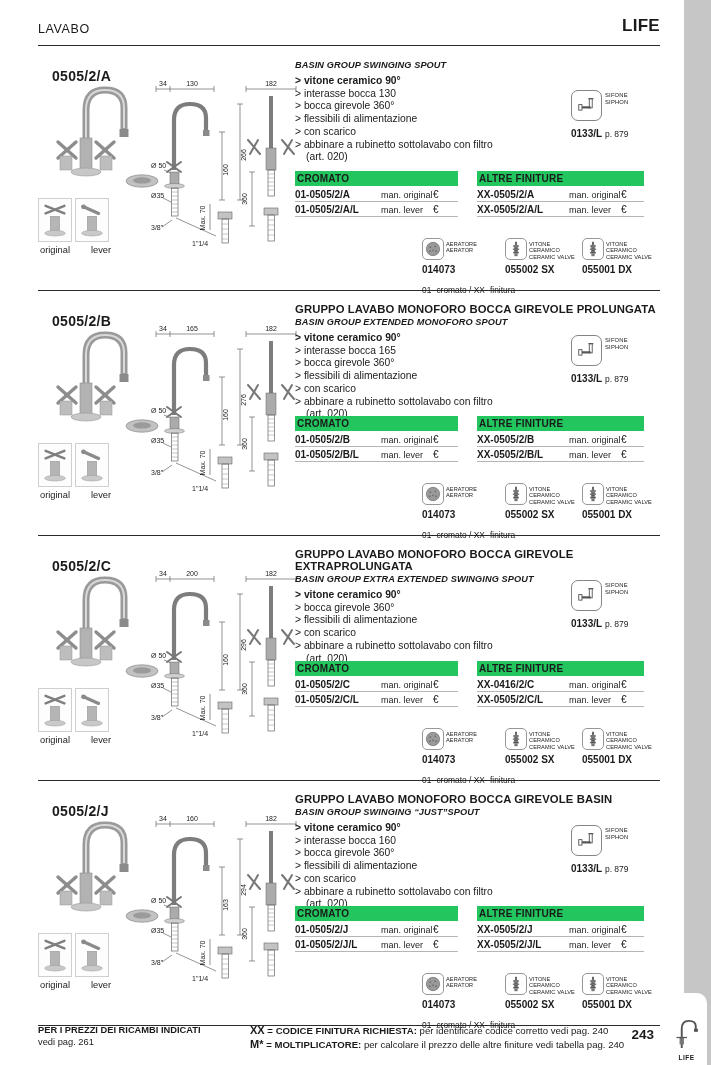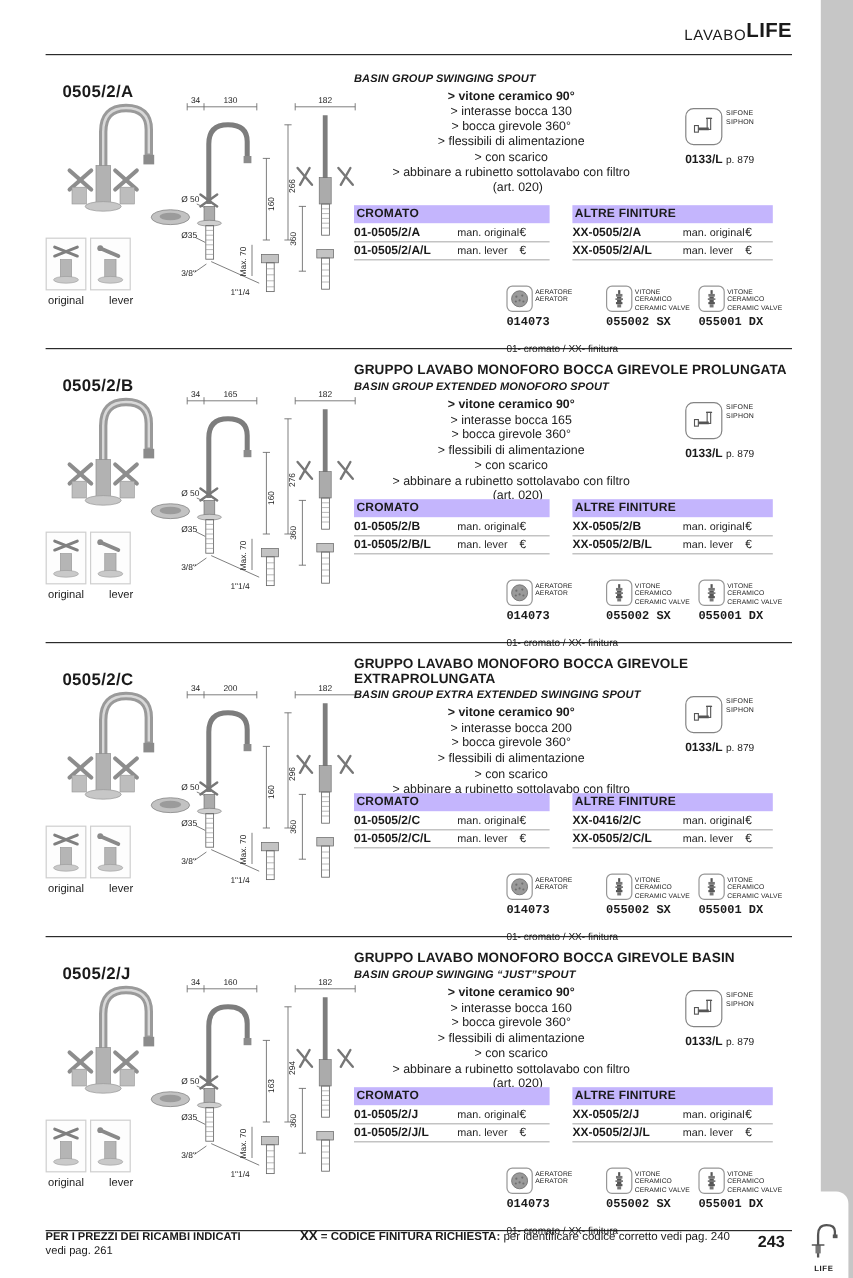--- a/index.html
+++ b/index.html
@@ -8,21 +8,21 @@
     font-family:"Liberation Sans",sans-serif;color:#1a1a1a;overflow:hidden;
   }
   svg text{font-family:"Liberation Sans",sans-serif;fill:#222;}
   
   .side-strip{position:absolute;right:0;top:0;width:27px;height:1065px;background:#c6c6c6;}
   .life-tab{position:absolute;right:4px;bottom:0;width:41px;height:72px;background:#fff;
     border-radius:10px 10px 0 0;display:flex;flex-direction:column;align-items:center;justify-content:flex-end;padding-bottom:4px;box-sizing:border-box;}
   .life-tab .tab-label{font-size:6.5px;font-weight:bold;letter-spacing:.5px;margin-top:2px;}
   
   .content{position:absolute;left:38px;top:16px;width:622px;}
-  .pageheader{display:flex;justify-content:flex-end;align-items:flex-end;padding-bottom:9px;border-bottom:1.4px solid #2b2b2b;}
+  .pageheader{display:flex;justify-content:space-between;align-items:flex-end;padding-bottom:9px;border-bottom:1.4px solid #2b2b2b;}
   .h-left{font-size:12.5px;letter-spacing:.6px;}
   .h-right{font-size:17px;font-weight:bold;letter-spacing:.3px;}
   
   section.product{position:relative;height:244px;border-bottom:1px solid #2b2b2b;}
   .pcode{position:absolute;top:8px;left:0;margin:14px;font-size:14px;font-weight:bold;letter-spacing:.3px;}
   .visuals{position:absolute;left:0;top:30px;width:255px;height:205px;}
   .photo{position:absolute;left:8px;top:0;width:100px;height:112px;}
   .drainph{position:absolute;left:84px;top:96px;width:40px;height:18px;}
   .tech{position:absolute;top:2px;}
   .tech.front{left:112px;width:100px;height:172px;}
@@ -30,51 +30,51 @@
   .handles{position:absolute;left:0;top:122px;width:110px;}
   .hrow{display:flex;gap:3px;}
   .hbox{width:34px;height:44px;border:1px solid #cfcfcf;background:#fdfdfd;box-sizing:border-box;}
   .hlabels{display:flex;gap:12px;margin-top:3px;}
   .hlabels span{width:34px;text-align:center;font-size:9.3px;color:#222;}
   
   .info{position:absolute;left:257px;top:12px;width:366px;height:230px;}
   .ptitle{font-size:11.3px;font-weight:bold;letter-spacing:.1px;}
   .psub{font-size:9.2px;font-style:italic;font-weight:bold;margin-top:2px;letter-spacing:.1px;}
   ul.bullets{list-style:none;margin:5px 0 0 0;padding:0;width:262px;font-size:10.3px;line-height:12.7px;}
-  ul.bullets li{padding-left:11px;text-indent:-11px;text-align:center;}
+  ul.bullets li{padding-left:11px;text-indent:-11px;}
   ul.bullets li::before{content:"> ";}
   ul.bullets li.bfirst{font-weight:bold;}
   ul.bullets li.bnote{padding-left:11px;text-indent:0;}
   ul.bullets li.bnote::before{content:"";}
   
   .siphon{position:absolute;top:32px;left:276px;width:98px;}
   .siphon-top{display:flex;align-items:flex-start;}
   .sbox{width:29px;height:29px;border:1.3px solid #848484;border-radius:7px;flex:none;display:flex;align-items:center;justify-content:center;background:#fff;}
   .slabels{font-size:5.8px;line-height:6.8px;margin-left:3px;padding-top:2px;letter-spacing:.2px;}
   .scode{margin-top:7px;font-size:10px;}
   .scode b{font-size:10px;}
   .scode span{font-size:8.5px;}
   
   .tables{position:absolute;top:113px;left:0;display:flex;gap:19px;}
   .ptable{width:163px;}
   .ptable.altre{width:167px;}
-  .thead{background:#c4b5fd;font-size:10px;font-weight:bold;padding:2px 3px 2px 2px;letter-spacing:.2px;}
+  .thead{background:#22c55e;font-size:10px;font-weight:bold;padding:2px 3px 2px 2px;letter-spacing:.2px;}
   .trow{display:flex;align-items:baseline;border-bottom:1px solid #b5b5b5;padding:2.5px 0 1px;font-size:10px;}
   .tcode{font-weight:bold;flex:0 0 86px;white-space:nowrap;}
   .altre .tcode{flex:0 0 92px;}
   .tdesc{font-size:9px;flex:0 0 52px;color:#1f1f1f;}
   .teuro{font-size:10px;}
   
   .parts{position:absolute;top:180px;left:127px;display:flex;}
   .part{position:relative;width:83px;}
   .part.v{width:77px;}
   .p-top{display:flex;align-items:flex-start;}
   .pbox{width:22px;height:22px;border:1px solid #979797;border-radius:5px;flex:none;display:flex;align-items:center;justify-content:center;background:#fff;box-sizing:border-box;}
   .plabels{font-size:5.6px;line-height:6.4px;margin-left:2px;padding-top:3px;letter-spacing:.1px;}
-  .p-code{font-weight:bold;font-size:10px;margin-top:4px;white-space:nowrap;font-family:Liberation Mono, monospace;}
+  .p-code{font-weight:bold;font-size:10px;margin-top:4px;white-space:nowrap;}
   .p-note{position:absolute;top:47px;left:0;font-size:8.4px;white-space:nowrap;}
   
   .footer{position:absolute;left:38px;top:1024px;width:622px;display:flex;align-items:flex-start;}
   .f-left{width:212px;font-size:9.3px;line-height:12px;}
   .f-left .fl1{font-weight:bold;}
   .f-mid{font-size:9.6px;line-height:13.5px;}
   .f-mid .fx{font-weight:bold;font-size:11px;}
   .f-mid b{font-size:9.6px;}
   .f-page{margin-left:auto;font-weight:bold;font-size:13.5px;padding-top:3px;padding-right:6px;}
 </style>
@@ -787,21 +787,20 @@
           <span>lever</span>
         </div>
       </div>
     </div>
 
     <div class="info">
       <div class="ptitle">GRUPPO LAVABO MONOFORO BOCCA GIREVOLE EXTRAPROLUNGATA</div>
       <div class="psub">BASIN GROUP EXTRA EXTENDED SWINGING SPOUT</div>
       <ul class="bullets">
         <li class="bfirst">vitone ceramico 90°</li>
-        <li>interasse bocca 200</li>
         <li>bocca girevole 360°</li>
         <li>flessibili di alimentazione</li>
         <li>con scarico</li>
         <li>abbinare a rubinetto sottolavabo con filtro</li>
         <li class="bnote">(art. 020)</li>
       </ul>
 
       <div class="siphon">
         <div class="siphon-top">
           <div class="sbox">
@@ -1198,20 +1197,25 @@
   <div class="f-left">
     <div class="fl1">PER I PREZZI DEI RICAMBI INDICATI</div>
     <div>vedi pag. 261</div>
   </div>
   <div class="f-mid">
     <div>
       <span class="fx">XX</span>
       <b>= CODICE FINITURA RICHIESTA:</b>
       <span>per identificare codice corretto vedi pag. 240</span>
     </div>
+    <div>
+      <span class="fx">M*</span>
+      <b>= MOLTIPLICATORE:</b>
+      <span>per calcolare il prezzo delle altre finiture vedi tabella pag. 240</span>
+    </div>
   </div>
   <div class="f-page">243</div>
 </div>
 
 <div class="life-tab">
   <svg viewBox="0 0 32 40" width="28" height="36">
     <path d="M10,36 L10,14 Q10,5 18,5 Q26,5 26,11 L26,15" fill="none" stroke="#555" stroke-width="2.2"></path>
     <rect x="24" y="14" width="4.5" height="3.5" fill="#555"></rect>
     <rect x="7.5" y="24" width="5" height="8" fill="#777"></rect>
     <line x1="4" y1="24" x2="16" y2="24" stroke="#555" stroke-width="1.4"></line>

